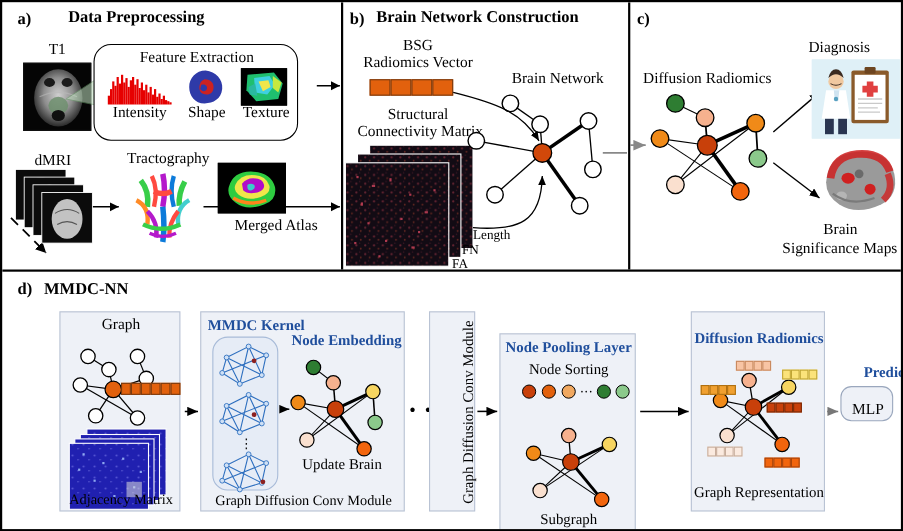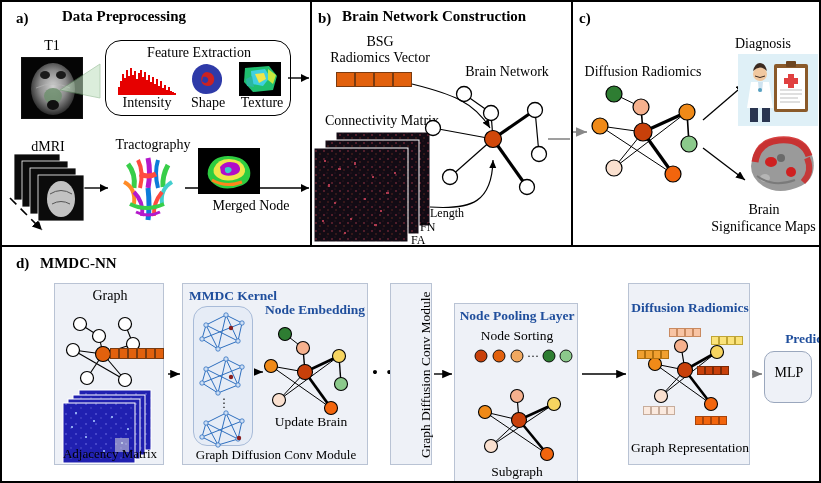--- a/index.html
+++ b/index.html
@@ -54,21 +54,21 @@
         <ellipse cx="31" cy="38" rx="9" ry="8" fill="#6e8f6e" opacity="0.85"></ellipse>
         <ellipse cx="31" cy="47" rx="6" ry="5" fill="#101010"></ellipse>
         <path d="M14 30 Q31 22 48 30" stroke="#b9b9b9" stroke-width="1" fill="none" opacity="0.6"></path>
       </svg>
     </div>
 
     <svg width="308" height="243">
       <path d="M58 88 L98 62 L98 96 Z" fill="#bfe0bf" opacity="0.55" stroke="#6aa06a" stroke-width="0.8"></path>
     </svg>
 
-    <div class="rbox" style="left:103px;top:38px;width:186px;height:76px;">
+    <div class="rbox" style="left:83px;top:38px;width:186px;height:88px;">
       <div class="lbl" style="left:0;top:4px;width:186px;">Feature Extraction</div>
 
       <div class="imgbox" style="left:10px;top:24px;width:62px;height:30px;">
         <svg width="62" height="30" viewBox="0 0 62 30">
           <g fill="#e60000">
             <rect x="2" y="22" width="2" height="8"></rect>
               <rect x="4" y="16" width="2" height="14"></rect>
             <rect x="6" y="9" width="2" height="21"></rect>
               <rect x="8" y="13" width="2" height="17"></rect>
             <rect x="10" y="5" width="2" height="25"></rect>
@@ -131,21 +131,21 @@
         </marker>
       </defs>
       <line x1="286" y1="76" x2="307" y2="76" stroke="#000" stroke-width="1.4" marker-end="url(#ar)"></line>
       <line x1="74" y1="186" x2="106" y2="186" stroke="#000" stroke-width="1.4" marker-end="url(#ar)"></line>
       <line x1="183" y1="186" x2="307" y2="186" stroke="#000" stroke-width="1.4" marker-end="url(#ar)"></line>
       <line x1="8" y1="196" x2="40" y2="228" stroke="#000" stroke-width="1.6" stroke-dasharray="9,6" marker-end="url(#ar)"></line>
     </svg>
 
     <div class="lbl" style="left:16px;top:137px;width:60px;">dMRI</div>
     <div class="lbl" style="left:103px;top:135px;width:96px;">Tractography</div>
-    <div class="lbl" style="left:196px;top:196px;width:106px;">Merged Node</div>
+    <div class="lbl" style="left:196px;top:196px;width:106px;">Merged Atlas</div>
 
     <div class="imgbox" style="left:12px;top:152px;width:74px;height:68px;">
       <svg width="74" height="68" viewBox="0 0 74 68">
         <g>
           <rect x="0" y="0" width="46" height="46" fill="#0b0b0b" stroke="#fff" stroke-width="0.8"></rect>
           <ellipse cx="23" cy="24" rx="13" ry="17" fill="#9a9a9a"></ellipse>
           <rect x="8" y="7" width="46" height="46" fill="#0b0b0b" stroke="#fff" stroke-width="0.8"></rect>
           <ellipse cx="31" cy="31" rx="13" ry="17" fill="#a2a2a2"></ellipse>
           <rect x="16" y="14" width="46" height="46" fill="#0b0b0b" stroke="#fff" stroke-width="0.8"></rect>
           <ellipse cx="39" cy="38" rx="13" ry="17" fill="#adadad"></ellipse>
@@ -197,20 +197,21 @@
     <div class="lbl" style="left:0px;top:48px;width:136px;">Radiomics Vector</div>
     <div class="lbl" style="left:18px;top:32px;width:100px;">BSG</div>
 
     <div class="cellrow" style="left:24px;top:70px;">
       <div class="cell" style="width:19px;height:15px;background:#E2610D;"></div>
       <div class="cell" style="width:19px;height:15px;background:#E2610D;"></div>
       <div class="cell" style="width:19px;height:15px;background:#E2610D;"></div>
       <div class="cell" style="width:19px;height:15px;background:#E2610D;"></div>
     </div>
 
+    <div class="lbl" style="left:8px;top:95px;width:120px;">Structural</div>
     <div class="lbl" style="left:0px;top:111px;width:140px;">Connectivity Matrix</div>
 
     <div class="imgbox" style="left:2px;top:130px;width:120px;height:113px;">
       <svg width="120" height="113" viewBox="0 0 120 113">
         <defs>
           <pattern id="cm" width="8" height="8" patternUnits="userSpaceOnUse">
             <rect width="8" height="8" fill="#120b14"></rect>
             <circle cx="2" cy="3" r="1" fill="#7a2a3a" opacity="0.8"></circle>
             <circle cx="6" cy="6" r="0.8" fill="#9c3a2a" opacity="0.6"></circle>
             <circle cx="5" cy="1" r="0.6" fill="#5a1f2f" opacity="0.7"></circle>
@@ -614,21 +615,21 @@
         <div class="cell" style="width:8px;height:9px;background:#F2650D;border-color:#a8440a;"></div>
         <div class="cell" style="width:8px;height:9px;background:#F2650D;border-color:#a8440a;"></div>
         <div class="cell" style="width:8px;height:9px;background:#F2650D;border-color:#a8440a;"></div>
         <div class="cell" style="width:8px;height:9px;background:#F2650D;border-color:#a8440a;"></div>
       </div>
 
       <div class="lbl" style="left:0;top:156px;width:122px;font-size:13.5px;">Graph Representation</div>
     </div>
 
     <div class="lbl blue-t" style="left:752px;top:84px;width:66px;font-size:13.5px;margin-left:28px;">Prediction</div>
-    <div class="mlpbox" style="left:762px;top:104px;width:48px;height:52px;">
+    <div class="mlpbox" style="left:762px;top:104px;width:48px;height:32px;">
       <div class="lbl" style="left:0;top:13px;width:48px;font-size:14px;">MLP</div>
     </div>
 
     <svg width="821" height="238">
       <defs>
         <marker id="arrD" markerWidth="8" markerHeight="8" refX="7" refY="3" orient="auto">
           <path d="M0 0 L7 3 L0 6 z" fill="#000"></path>
         </marker>
         <marker id="arrG" markerWidth="8" markerHeight="8" refX="7" refY="3" orient="auto">
           <path d="M0 0 L7 3 L0 6 z" fill="#777"></path>

